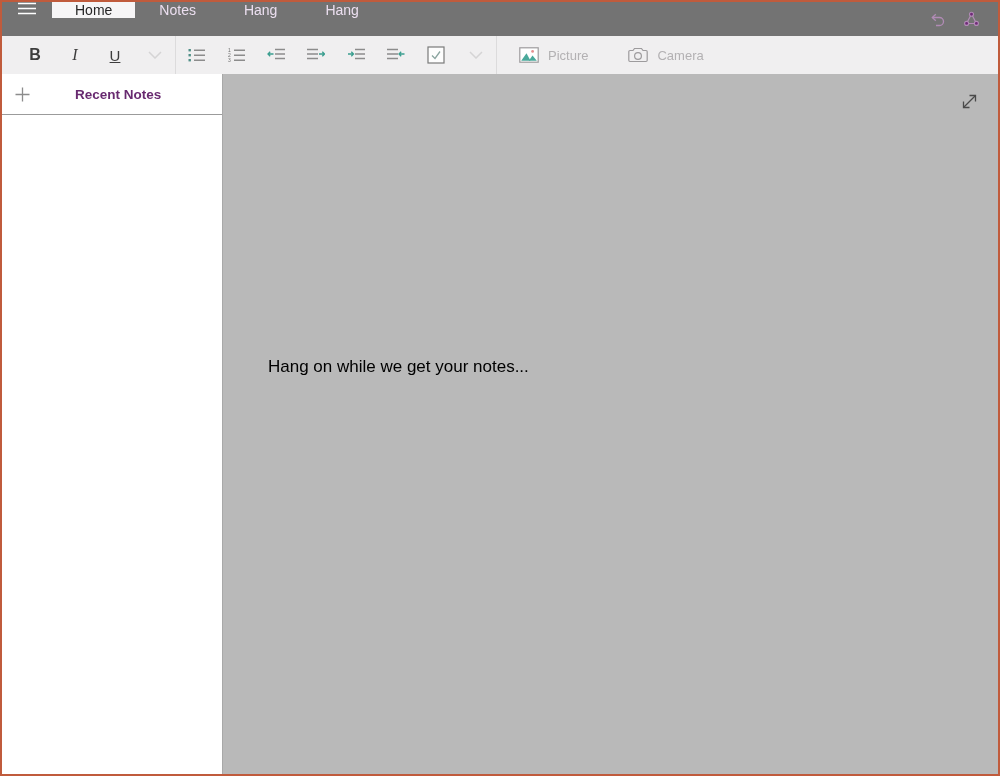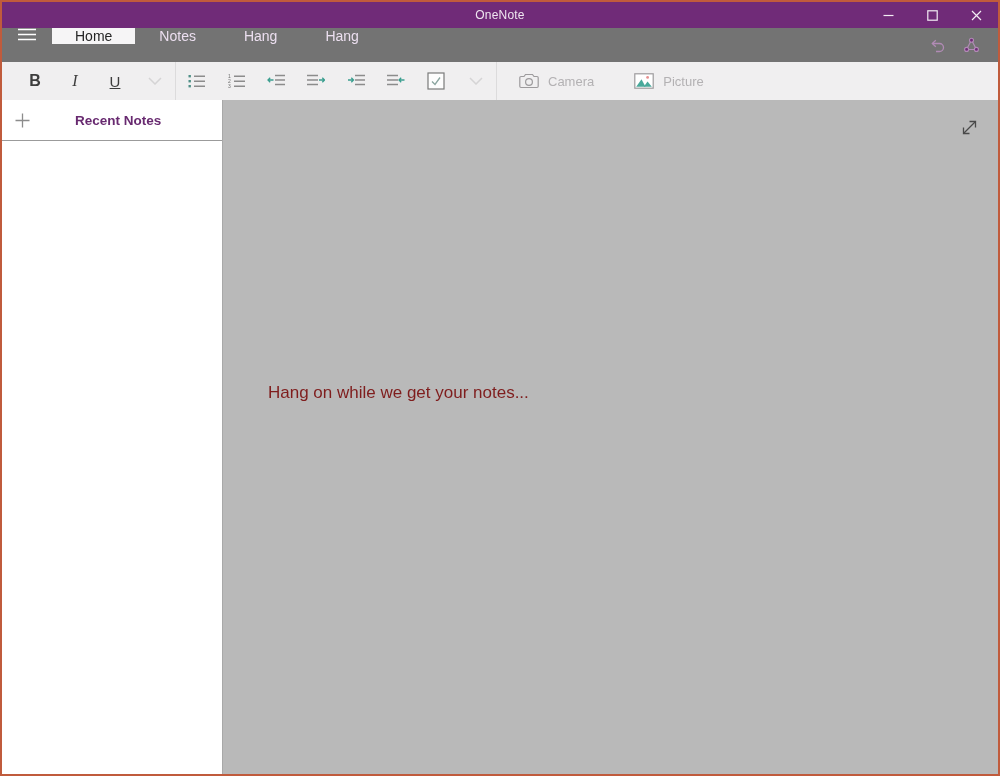--- a/index.html
+++ b/index.html
@@ -62,59 +62,33 @@
   .sidebar-header{
     height:41px; display:flex; align-items:center; gap:17px;
     padding-left:13px; border-bottom:1px solid #9b9b9b;
   }
   .sidebar-header .label{ color:#682a70; font-size:13.5px; font-weight:bold;padding-left:28px; }
   .canvas{
     flex:1 1 auto; background:#b9b9b9; position:relative;
   }
   .canvas-message{
     position:absolute; left:45px; top:283px;
-    color:#7f1d1d; font-size:17px;
+    color:#000000; font-size:17px;
   }
   .expand-btn{
     position:absolute; top:14px; right:16px; width:26px; height:26px;
     display:flex; align-items:center; justify-content:center;
   }
   svg{ display:block; }
 </style>
 </head>
 <body>
 
 <div class="window">
 
-  <div class="titlebar">
-    <div class="title">OneNote</div>
-    <div class="win-controls">
-      <div class="win-btn">
-        <span class="icon">
-          <svg width="11" height="11" viewBox="0 0 11 11">
-              <line x1="0.5" y1="5.5" x2="10.5" y2="5.5" stroke="#f3ecf4" stroke-width="1.2"></line>
-            </svg>
-        </span>
-      </div>
-      <div class="win-btn">
-        <span class="icon">
-          <svg width="11" height="11" viewBox="0 0 11 11">
-              <rect x="0.8" y="0.8" width="9.4" height="9.4" fill="none" stroke="#f3ecf4" stroke-width="1.2"></rect>
-            </svg>
-        </span>
-      </div>
-      <div class="win-btn">
-        <span class="icon">
-          <svg width="11" height="11" viewBox="0 0 11 11">
-              <path d="M1 1 L10 10 M10 1 L1 10" stroke="#f3ecf4" stroke-width="1.2"></path>
-            </svg>
-        </span>
-      </div>
-    </div>
-  </div>
 
   <div class="tabbar">
     <div class="hamburger-btn">
       <span class="icon">
         <svg width="18" height="13" viewBox="0 0 18 13">
             <path d="M0 1.5 H18 M0 6.5 H18 M0 11.5 H18" stroke="#ffffff" stroke-width="1.6"></path>
           </svg>
       </span>
     </div>
     <div class="tab active">
@@ -235,37 +209,37 @@
         <svg width="14" height="8" viewBox="0 0 14 8">
             <path d="M1 1 L7 7 L13 1" fill="none" stroke="#d5d4d5" stroke-width="1.5"></path>
           </svg>
       </span>
     </div>
     <div class="tool-sep"></div>
 
     <div class="media-btn">
       <span class="icon">
         <svg width="20" height="16" viewBox="0 0 20 16">
-          <path d="M2 3.5 H5 L6.5 1.5 H13.5 L15 3.5 H18 A1.2 1.2 0 0 1 19.2 4.7 V13.3 A1.2 1.2 0 0 1 18 14.5 H2 A1.2 1.2 0 0 1 0.8 13.3 V4.7 A1.2 1.2 0 0 1 2 3.5 Z" fill="none" stroke="#9d9b9d" stroke-width="1.2"></path>
-          <circle cx="10" cy="9" r="3.4" fill="none" stroke="#9d9b9d" stroke-width="1.2"></circle>
-        </svg>
-      </span>
-      <span>Camera</span>
-    </div>
-    <div class="media-btn">
-      <span class="icon">
-        <svg width="20" height="16" viewBox="0 0 20 16">
           <rect x="0.8" y="0.8" width="18.4" height="14.4" fill="#ffffff" stroke="#9d9b9d" stroke-width="1.2"></rect>
           <path d="M2.2 13.8 L7.5 6.2 L11.5 13.8 Z" fill="#4aa99b"></path>
           <path d="M9.8 13.8 L13.5 8.6 L17.8 13.8 Z" fill="#4aa99b"></path>
           <circle cx="13.6" cy="4.4" r="1.4" fill="#e78f8f"></circle>
         </svg>
       </span>
       <span>Picture</span>
     </div>
+    <div class="media-btn">
+      <span class="icon">
+        <svg width="20" height="16" viewBox="0 0 20 16">
+          <path d="M2 3.5 H5 L6.5 1.5 H13.5 L15 3.5 H18 A1.2 1.2 0 0 1 19.2 4.7 V13.3 A1.2 1.2 0 0 1 18 14.5 H2 A1.2 1.2 0 0 1 0.8 13.3 V4.7 A1.2 1.2 0 0 1 2 3.5 Z" fill="none" stroke="#9d9b9d" stroke-width="1.2"></path>
+          <circle cx="10" cy="9" r="3.4" fill="none" stroke="#9d9b9d" stroke-width="1.2"></circle>
+        </svg>
+      </span>
+      <span>Camera</span>
+    </div>
   </div>
 
   <div class="content">
     <div class="sidebar">
       <div class="sidebar-header">
         <span class="icon">
           <svg width="15" height="15" viewBox="0 0 15 15">
               <path d="M7.5 0.5 V14.5 M0.5 7.5 H14.5" stroke="#8c8c8c" stroke-width="1.3"></path>
             </svg>
         </span>

